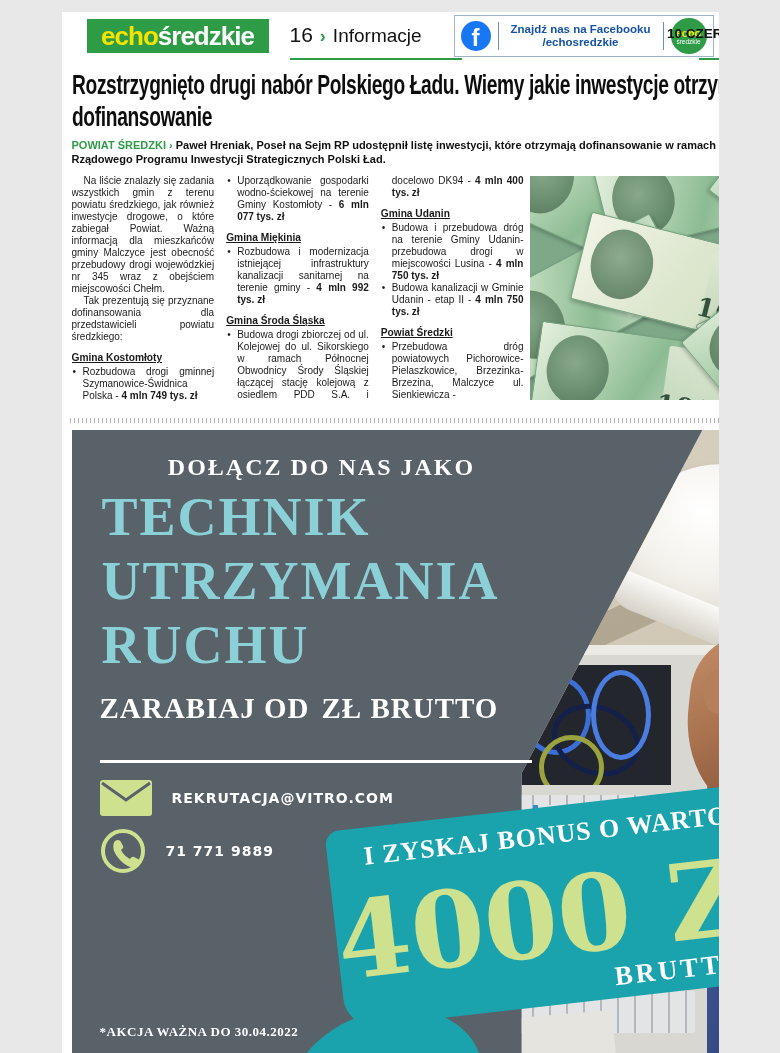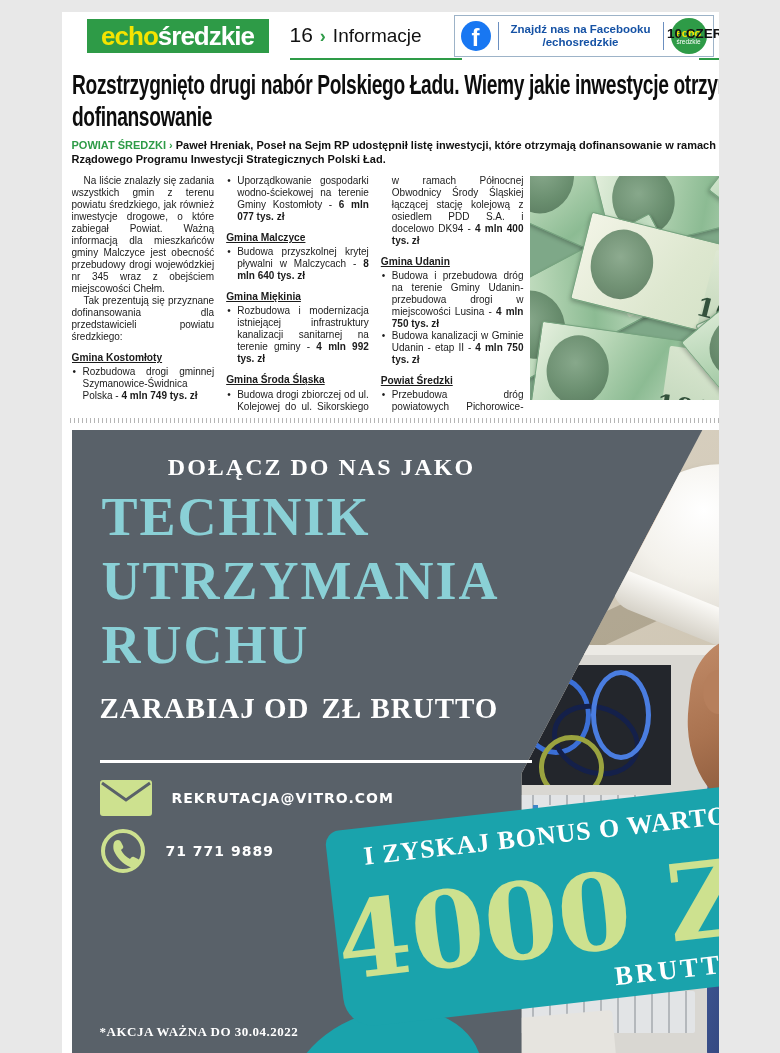--- a/index.html
+++ b/index.html
@@ -187,26 +187,20 @@
     <p class="para">Tak prezentują się przyznane dofinansowania dla przedstawicieli powiatu średzkiego:</p>
 
     <div class="sec">
       <h4>Gmina Kostomłoty</h4>
       <ul>
         <li><span>Rozbudowa drogi gminnej Szymanowice-Świdnica Polska - </span><b>4 mln 749 tys. zł</b></li>
         <li><span>Uporządkowanie gospodarki wodno-ściekowej na terenie Gminy Kostomłoty - </span><b>6 mln 077 tys. zł</b></li>
       </ul>
     </div>
     <div class="sec">
-      <h4>Gmina Malczyce</h4>
-      <ul>
-        <li><span>Budowa przyszkolnej krytej pływalni w Malczycach - </span><b>8 mln 640 tys. zł</b></li>
-      </ul>
-    </div>
-    <div class="sec">
       <h4>Gmina Miękinia</h4>
       <ul>
         <li><span>Rozbudowa i modernizacja istniejącej infrastruktury kanalizacji sanitarnej na terenie gminy - </span><b>4 mln 992 tys. zł</b></li>
       </ul>
     </div>
     <div class="sec">
       <h4>Gmina Środa Śląska</h4>
       <ul>
         <li><span>Budowa drogi zbiorczej od ul. Kolejowej do ul. Sikorskiego w ramach Północnej Obwodnicy Środy Śląskiej łączącej stację kolejową z osiedlem PDD S.A. i docelowo DK94 - </span><b>4 mln 400 tys. zł</b></li>
       </ul>

